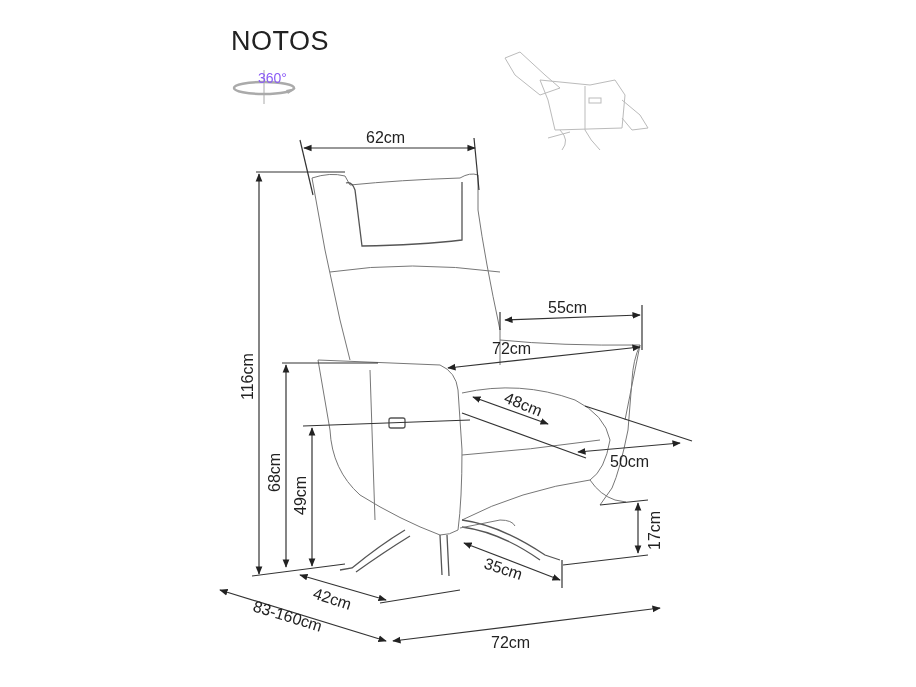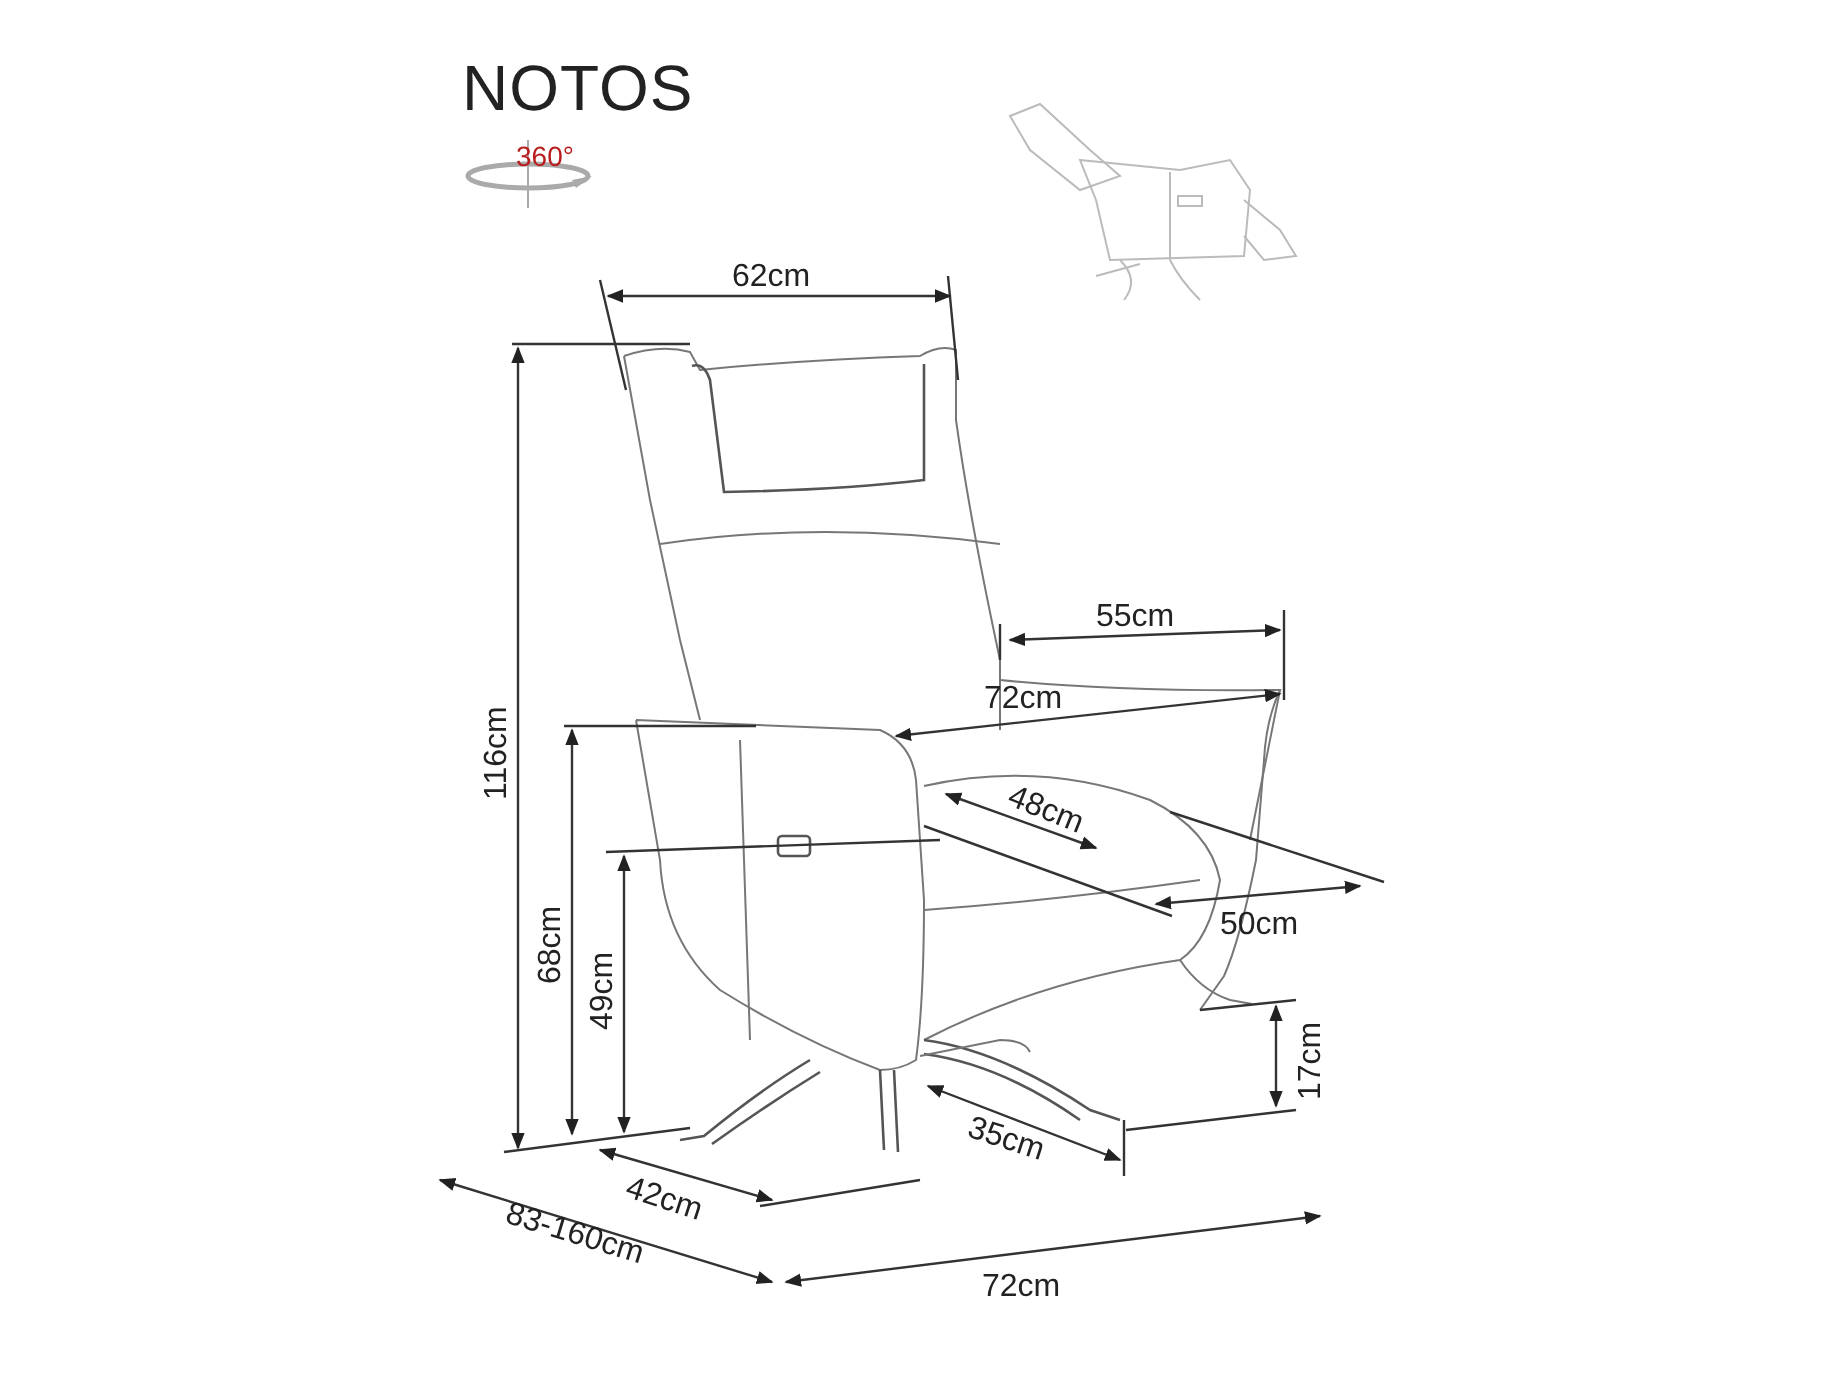--- a/index.html
+++ b/index.html
@@ -1,19 +1,19 @@
 <!DOCTYPE html>
 <html><head>
 <meta charset="utf-8">
 <style>
   html, body { margin: 0; padding: 0; background: #ffffff; }
   body { width: 916px; height: 687px; position: relative; overflow: hidden; font-family: "Liberation Sans", sans-serif; }
-  .title { position: absolute; left: 231px; top: 26px; font-size: 32px; color: #222; letter-spacing: 0.5px; font-family: "Liberation Sans", sans-serif; text-align: center; }
+  .title { position: absolute; left: 231px; top: 26px; font-size: 27px; color: #222; letter-spacing: 0.5px; font-family: "Liberation Sans", sans-serif; text-align: center; }
   .rot { position: absolute; left: 228px; top: 66px; width: 80px; height: 40px; }
-  .rot-label { position: absolute; left: 258px; top: 70px; font-size: 14px; color: #b91c1c; font-family: "Liberation Sans", sans-serif; }
+  .rot-label { position: absolute; left: 258px; top: 70px; font-size: 14px; color: #8b5cf6; font-family: "Liberation Sans", sans-serif; }
   svg.main { position: absolute; left: 0; top: 0; }
   .dim { font-family: "Liberation Sans", sans-serif; font-size: 16px; fill: #222; }
   .ln { stroke: #333; stroke-width: 1.2; fill: none; }
   .ch { stroke: #777; stroke-width: 1; fill: none; }
   .chd { stroke: #555; stroke-width: 1.3; fill: none; }
   .thumb { stroke: #bbb; stroke-width: 1; fill: none; }
 </style>
 </head>
 <body>
 

